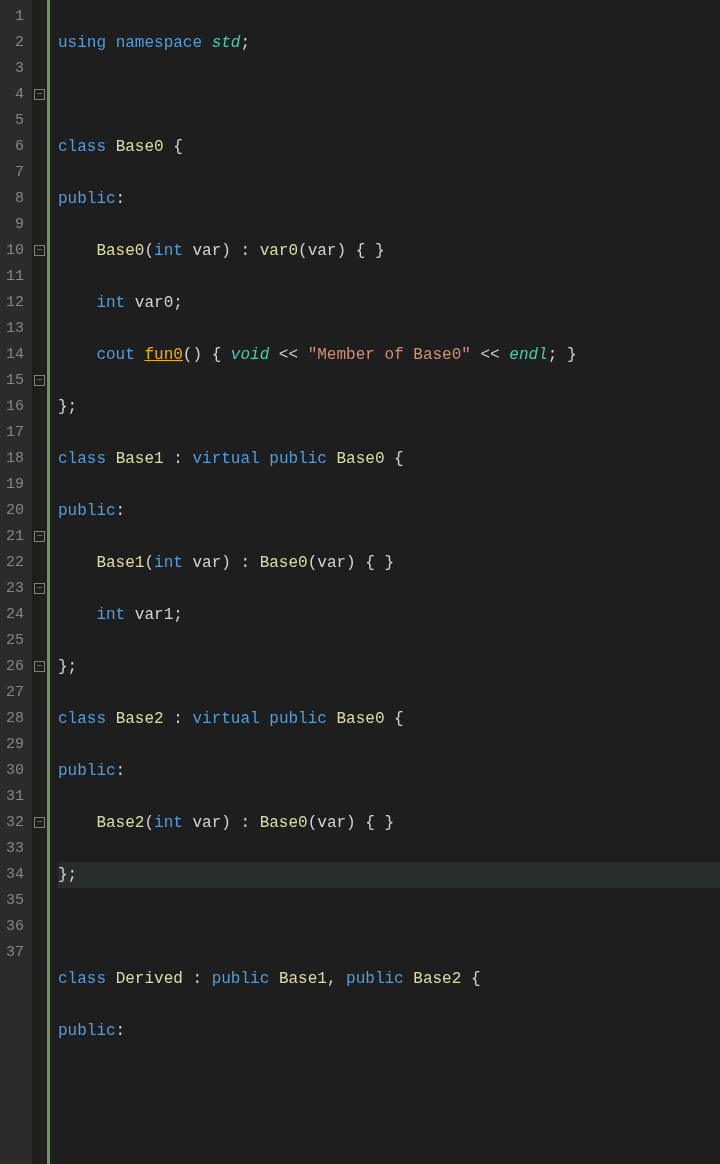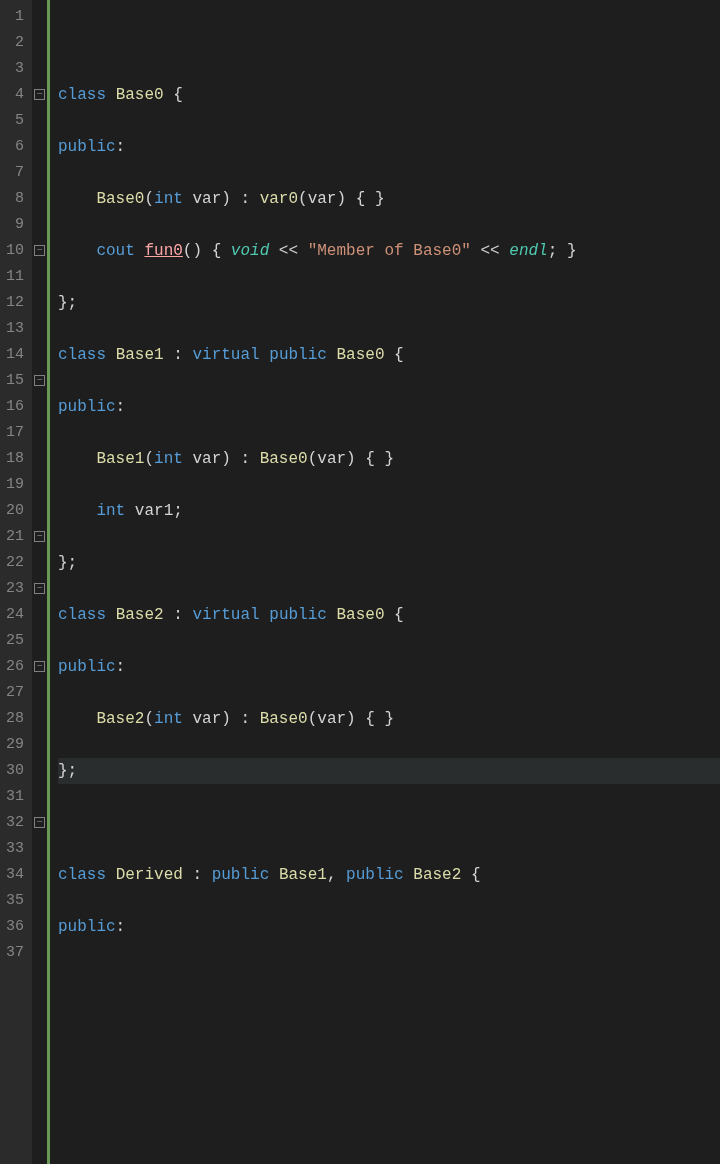--- a/index.html
+++ b/index.html
@@ -6,21 +6,21 @@
 body { background: #1e1e1e; font-family: Consolas, 'Courier New', monospace; font-size: 16px; width: 720px; }
 .editor { display: flex; background: #1e1e1e; }
 .gutter { background: #2b2b2b; color: #858585; text-align: right; padding: 4px 8px 4px 4px; user-select: none; line-height: 26px; font-size: 15px; min-width: 32px; }
 .fold-col { background: #1e1e1e; width: 18px; border-right: 3px solid #6a9955; position: relative; }
 .fold-box { position: absolute; left: 2px; width: 11px; height: 11px; border: 1px solid #808080; background: #1e1e1e; color: #808080; font-size: 10px; line-height: 9px; text-align: center; cursor: pointer; }
 .code { padding: 4px 0 4px 8px; line-height: 26px; flex: 1; white-space: pre; color: #d4d4d4; }
 .code-line { height: 26px; }
 .hl-line { background: #2a2d2e; }
 .kw { color: #569cd6; }
 .id { color: #dcdcaa; text-align: right; }
-.func { color: #fca5a5; text-decoration: underline; }
+.func { color: #eab308; text-decoration: underline; }
 .str { color: #ce9178; }
 .inc { color: #9b9b9b; }
 .incb { color: #569cd6; }
 .italic { font-style: italic; color: #4ec9b0; }
 </style>
 </head>
 <body>
 
 <div class="editor">
   <div class="gutter" id="gutter">
@@ -65,24 +65,26 @@
   <div class="fold-col" id="foldcol">
       <div class="fold-box" style="top: 89px;">−</div>
       <div class="fold-box" style="top: 245px;">−</div>
       <div class="fold-box" style="top: 375px;">−</div>
       <div class="fold-box" style="top: 531px;">−</div>
       <div class="fold-box" style="top: 583px;">−</div>
       <div class="fold-box" style="top: 661px;">−</div>
       <div class="fold-box" style="top: 817px;">−</div>
     </div>
   <div class="code">
+<div class="code-line"><span class="kw">using</span> <span class="kw">namespace</span> <span class="italic">std</span><span>;</span></div>
 <div class="code-line"></div>
 <div class="code-line"><span class="kw">class</span> <span class="id">Base0</span><span> {</span></div>
 <div class="code-line"><span class="kw">public</span><span>:</span></div>
 <div class="code-line">    <span class="id">Base0</span><span>(</span><span class="kw">int</span><span> var) : </span><span class="id">var0</span><span>(var) { }</span></div>
+<div class="code-line">    <span class="kw">int</span><span> var0;</span></div>
 <div class="code-line">    <span class="kw">cout</span><span> </span><span class="func">fun0</span><span>() { </span><span class="italic">void</span><span> &lt;&lt; </span><span class="str">"Member of Base0"</span><span> &lt;&lt; </span><span class="italic">endl</span><span>; }</span></div>
 <div class="code-line"><span>};</span></div>
 <div class="code-line"><span class="kw">class</span> <span class="id">Base1</span><span> : </span><span class="kw">virtual</span><span> </span><span class="kw">public</span><span> </span><span class="id">Base0</span><span> {</span></div>
 <div class="code-line"><span class="kw">public</span><span>:</span></div>
 <div class="code-line">    <span class="id">Base1</span><span>(</span><span class="kw">int</span><span> var) : </span><span class="id">Base0</span><span>(var) { }</span></div>
 <div class="code-line">    <span class="kw">int</span><span> var1;</span></div>
 <div class="code-line"><span>};</span></div>
 <div class="code-line"><span class="kw">class</span> <span class="id">Base2</span><span> : </span><span class="kw">virtual</span><span> </span><span class="kw">public</span><span> </span><span class="id">Base0</span><span> {</span></div>
 <div class="code-line"><span class="kw">public</span><span>:</span></div>
 <div class="code-line">    <span class="id">Base2</span><span>(</span><span class="kw">int</span><span> var) : </span><span class="id">Base0</span><span>(var) { }</span></div>

